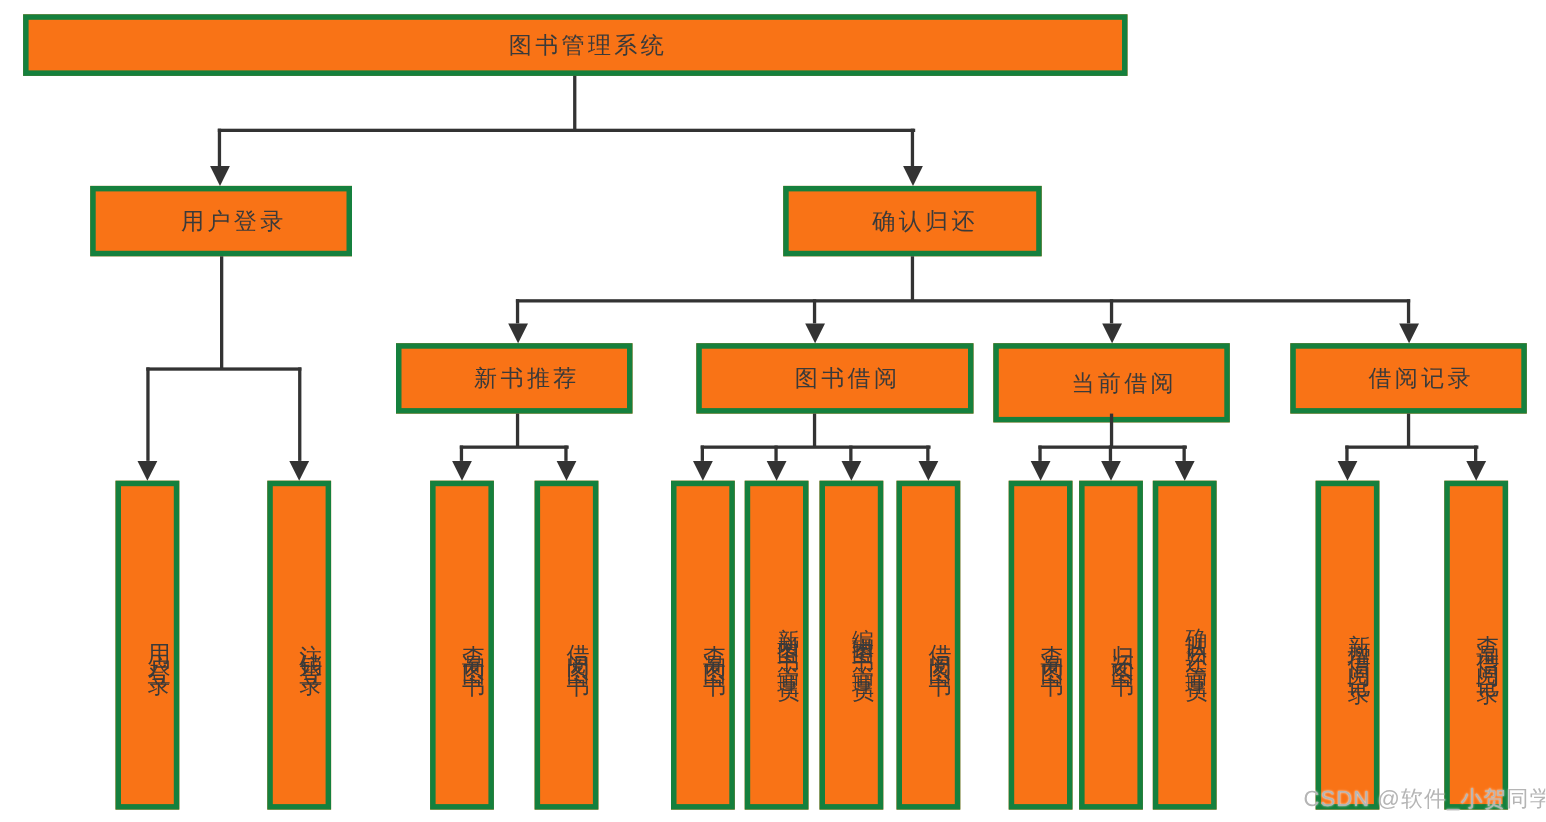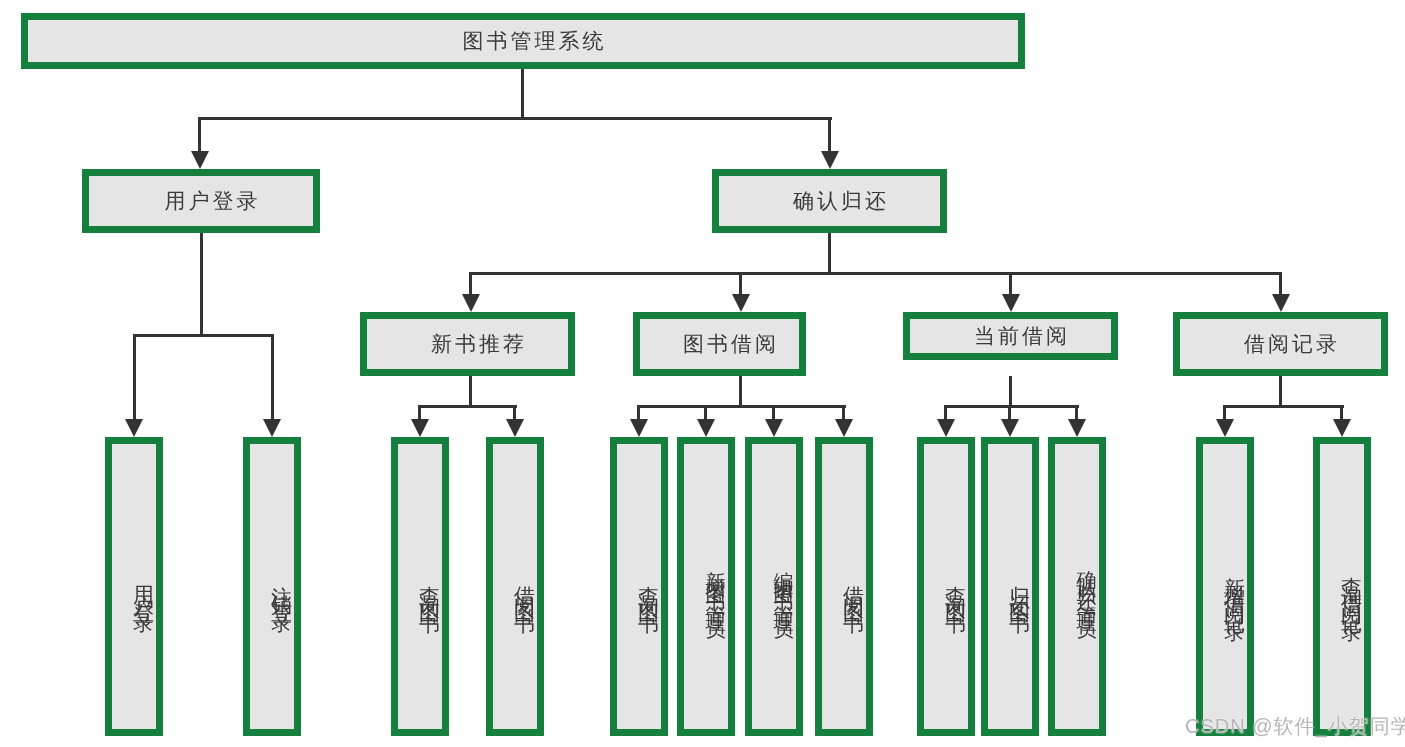--- a/index.html
+++ b/index.html
@@ -1,21 +1,21 @@
 <!DOCTYPE html>
 <html><head>
 <meta charset="utf-8">
 <style>
   html,body{margin:0;padding:0;background:#ffffff;}
   .canvas{
     position:relative;width:1405px;height:747px;background:#ffffff;overflow:hidden;
     font-family:"Liberation Sans","DejaVu Sans",sans-serif;color:#3a3a3a;
   }
   .box{
-    position:absolute;box-sizing:border-box;border:7px solid #15803d;background:#e5e5e5;
+    position:absolute;box-sizing:border-box;border:5px solid #15803d;background:#f97316;
     display:flex;align-items:center;justify-content:center;padding-left:20px;
   }
   .hlabel{font-size:21px;letter-spacing:3px;text-indent:3px;color:#3a3a3a;white-space:nowrap;}
   .vlabel{
     writing-mode:vertical-rl;text-orientation:mixed;
     font-size:21px;letter-spacing:9px;color:#3a3a3a;line-height:1;
   }
   .ln{position:absolute;background:#333333;}
   .arw{
     position:absolute;width:0;height:0;
@@ -40,24 +40,24 @@
   <div class="box" style="left:82px;top:169px;width:238px;height:64px">
     <span class="hlabel">用户登录</span>
   </div>
   <div class="box" style="left:712px;top:169px;width:235px;height:64px">
     <span class="hlabel">确认归还</span>
   </div>
 
   <div class="box" style="left:360px;top:312px;width:215px;height:64px">
     <span class="hlabel">新书推荐</span>
   </div>
-  <div class="box" style="left:633px;top:312px;width:173px;height:64px">
+  <div class="box" style="left:633px;top:312px;width:252px;height:64px">
     <span class="hlabel">图书借阅</span>
   </div>
-  <div class="box" style="left:903px;top:312px;width:215px;height:48px">
+  <div class="box" style="left:903px;top:312px;width:215px;height:72px">
     <span class="hlabel">当前借阅</span>
   </div>
   <div class="box" style="left:1173px;top:312px;width:215px;height:64px">
     <span class="hlabel">借阅记录</span>
   </div>
 
   <div class="box" style="left:105px;top:437px;width:58px;height:299px">
     <span class="vlabel">用户登录</span>
   </div>
   <div class="box" style="left:243px;top:437px;width:58px;height:299px">

